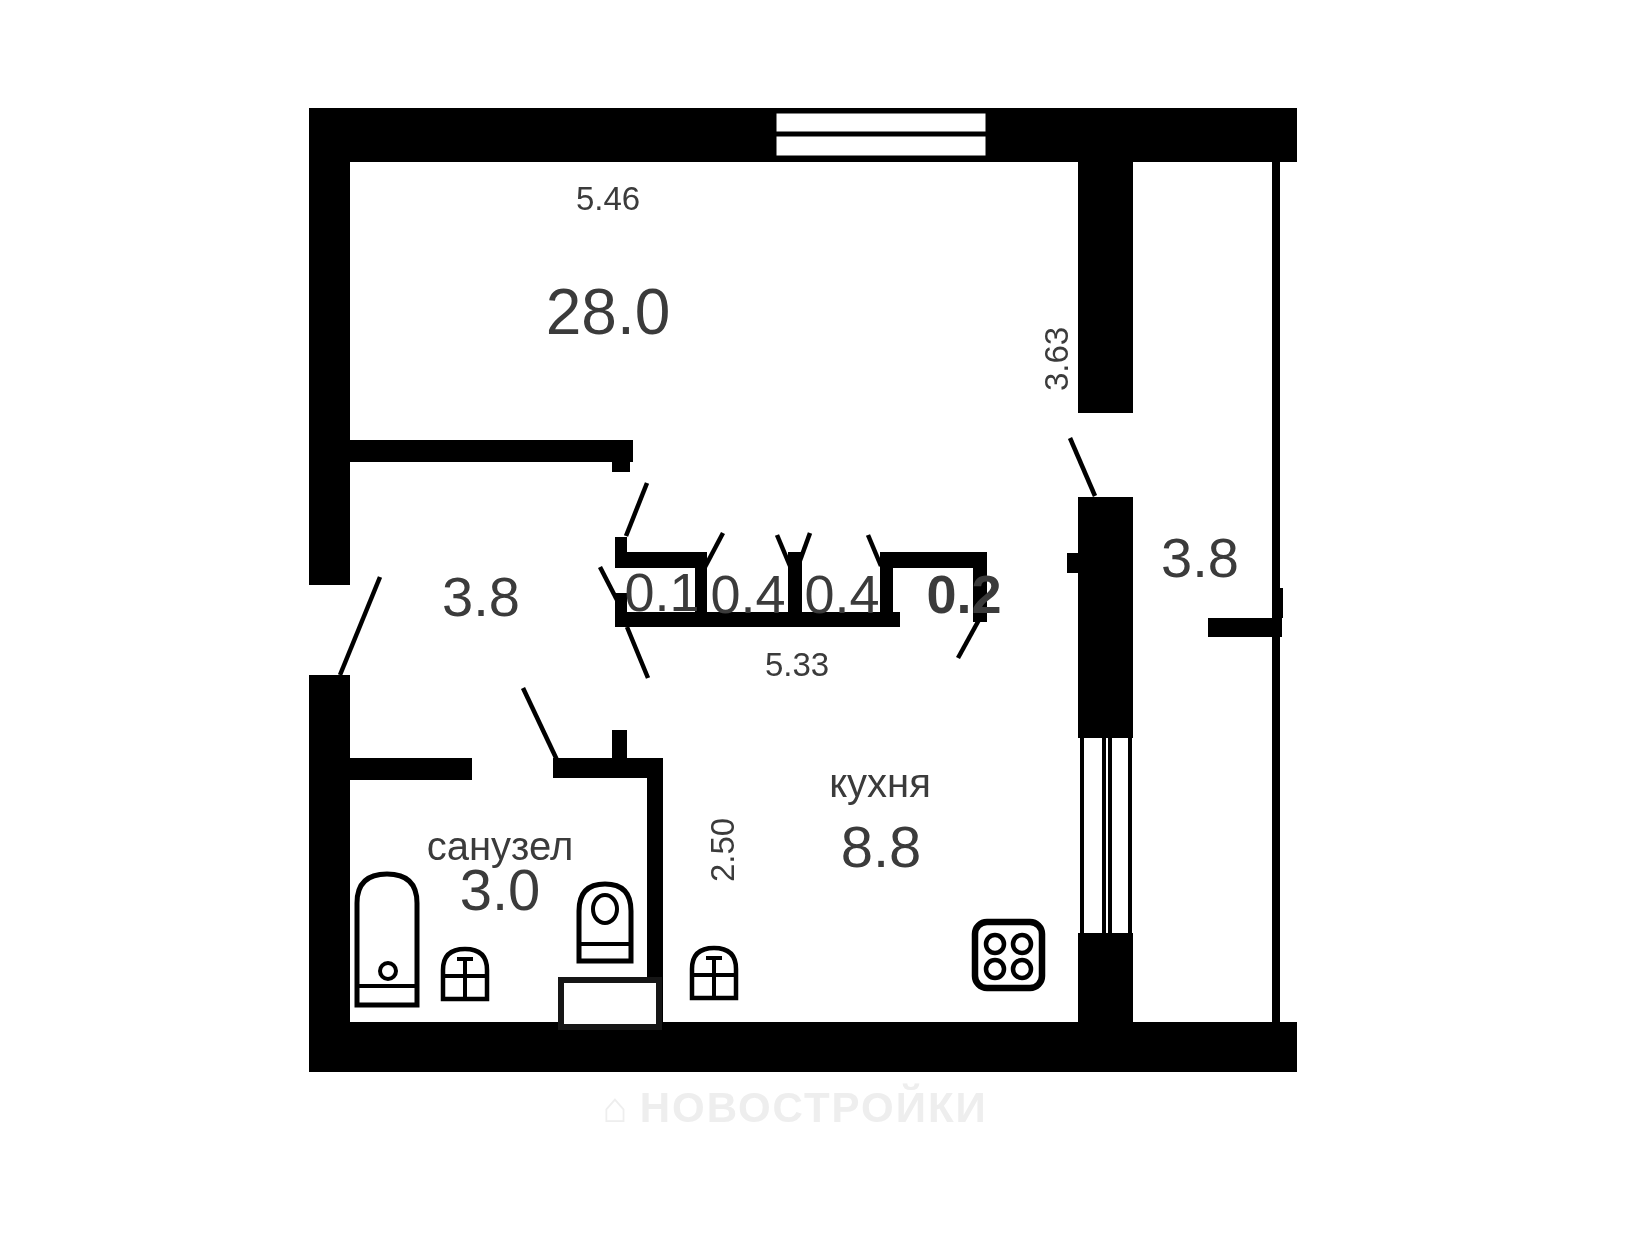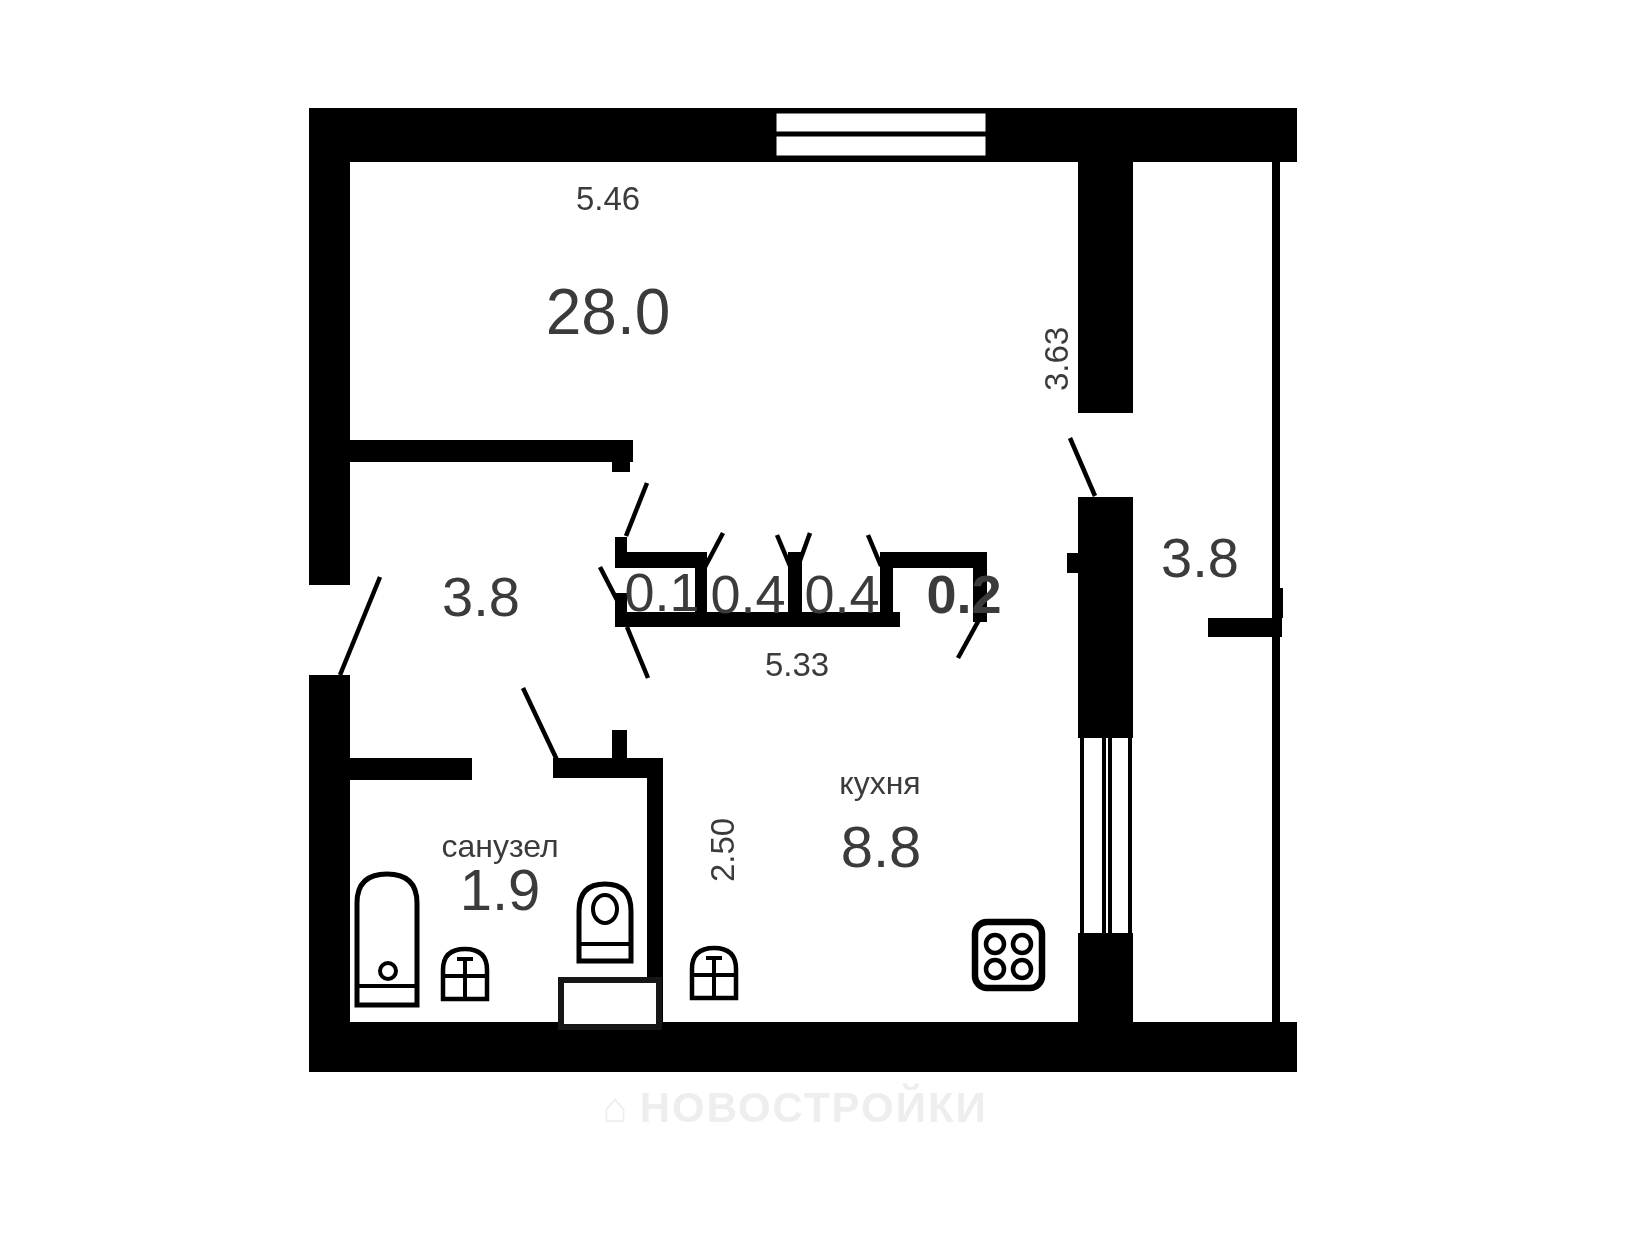--- a/index.html
+++ b/index.html
@@ -11,21 +11,21 @@
   .lbl{
     position:absolute;color:#3b3b3b;white-space:nowrap;text-align:center;
     transform:translate(-50%,-50%);line-height:1;
   }
   .lbl.vert{transform:translate(-50%,-50%) rotate(-90deg);}
   .dim{font-size:33px;}
   .area{font-size:56px;}
   .area-big{font-size:64px;}
   .area-mid{font-size:58px;}
   .closet-num{font-size:54px;}
-  .room-name{font-size:32px;text-align:center;}
+  .room-name{font-size:40px;text-align:center;}
   svg.overlay{position:absolute;left:0;top:0;z-index:5;}
   .lbl{z-index:6;}
   .watermark{
     position:absolute;left:795px;top:1108px;transform:translate(-50%,-50%);
     color:#eeeeee;font-weight:bold;font-size:42px;letter-spacing:2px;z-index:1;
     white-space:nowrap;
   }
   .watermark .wm-icon{display:inline-block;margin-right:10px;}
 </style>
 </head>
@@ -138,21 +138,21 @@
   <div class="lbl closet-num" style="left:662px;top:592px;">0.1</div>
   <div class="lbl closet-num" style="left:748px;top:594px;">0.4</div>
   <div class="lbl closet-num" style="left:842px;top:594px;">0.4</div>
   <div class="lbl closet-num" style="left:964px;top:594px;font-weight:bold;">0.2</div>
 
   <div class="lbl dim" style="left:797px;top:664px;">5.33</div>
 
   <div class="lbl area" style="left:1200px;top:558px;">3.8</div>
 
   <div class="lbl room-name" style="left:500px;top:846px;">санузел</div>
-  <div class="lbl area-mid" style="left:500px;top:890px;">1.9</div>
+  <div class="lbl area-mid" style="left:500px;top:890px;">3.0</div>
 
   <div class="lbl dim vert" style="left:722px;top:850px;">2.50</div>
 
   <div class="lbl room-name" style="left:880px;top:783px;">кухня</div>
   <div class="lbl area-mid" style="left:881px;top:847px;text-align:center;">8.8</div>
 
   <div class="watermark">
     <span class="wm-icon">⌂</span><span>НОВОСТРОЙКИ</span>
   </div>
 

